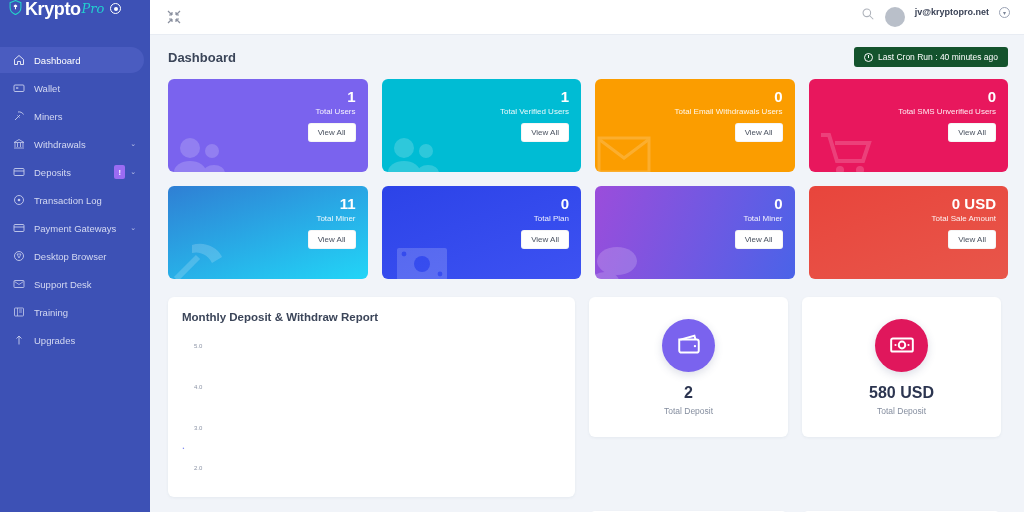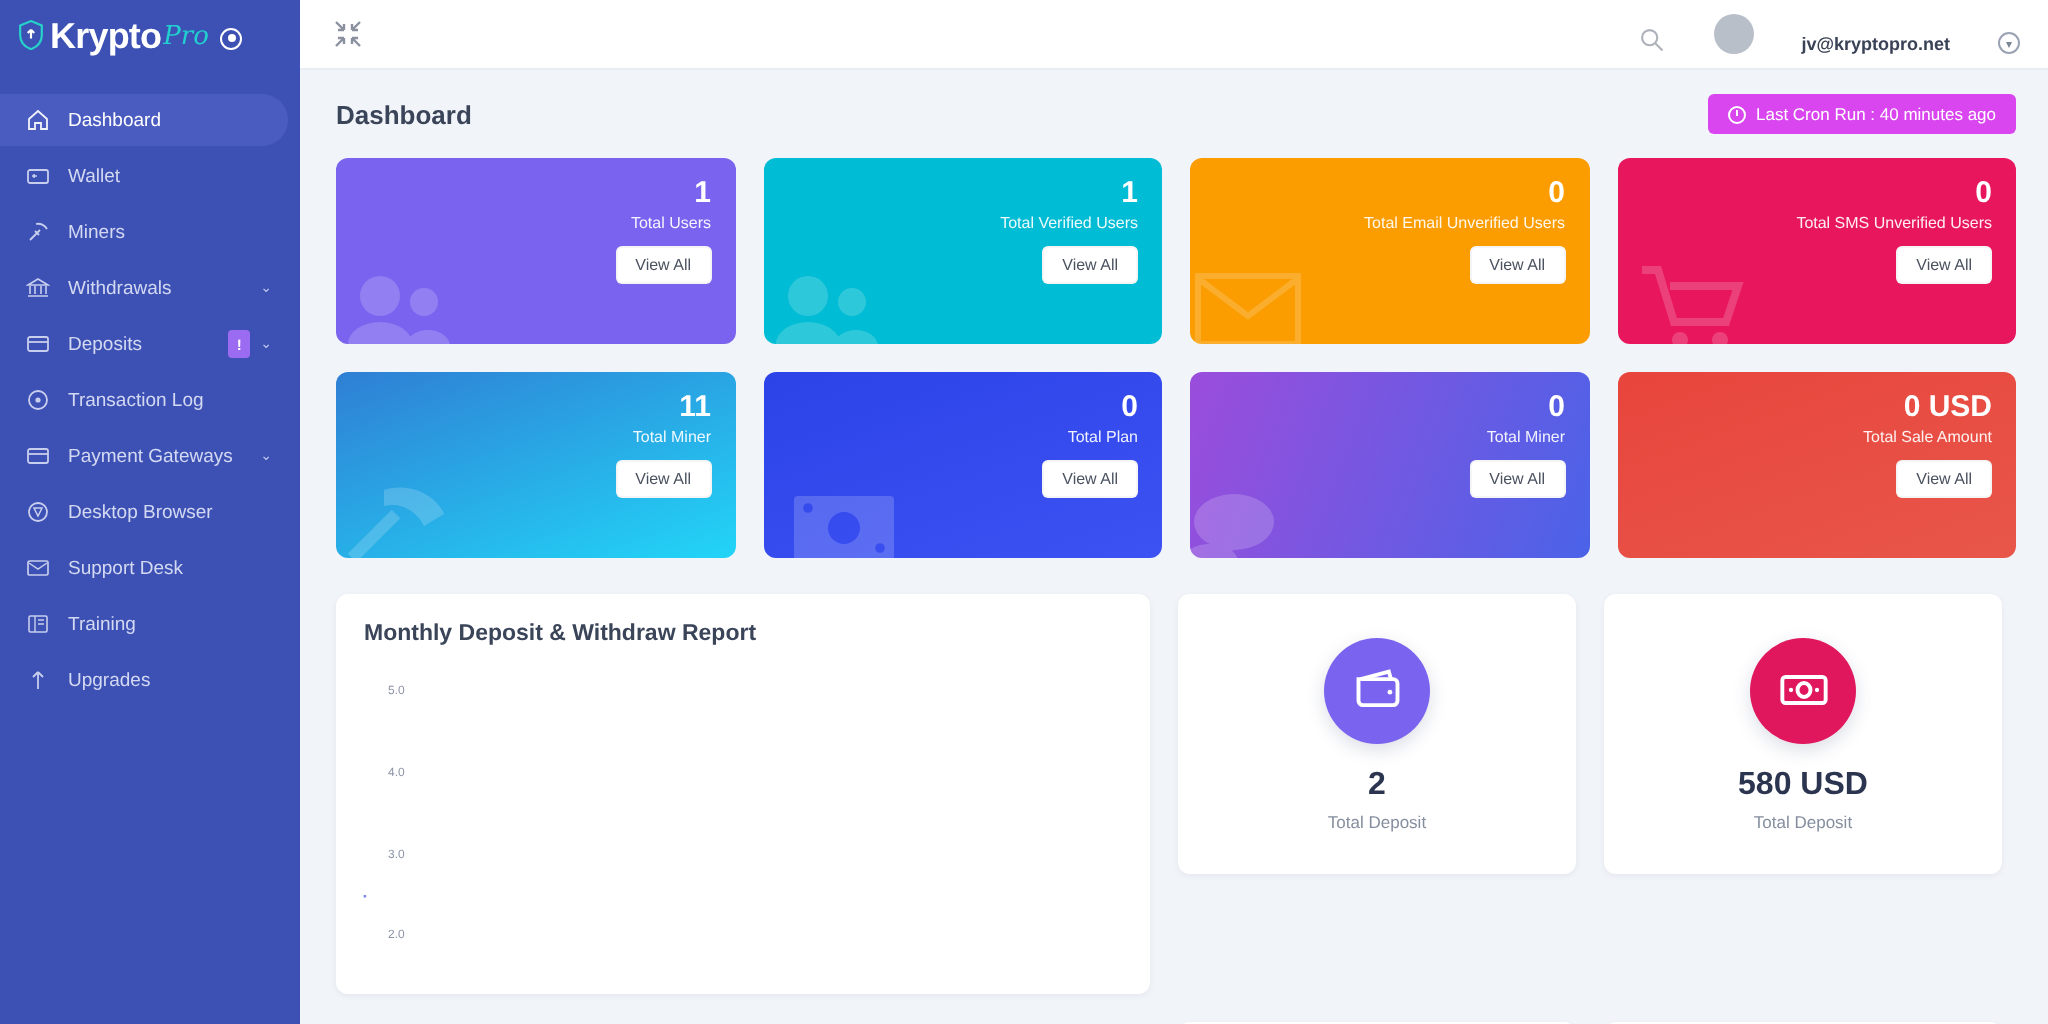--- a/index.html
+++ b/index.html
@@ -13,21 +13,21 @@
 
   
   .sidebar {
     width: 150px; min-width: 150px; height: 512px;
     background: #3d51b5;
     position: relative;
     overflow: hidden;
   }
   .brand {
     height: 35px;
-    display: flex; align-items: center;
+    display: flex; 
     padding: 0 6px 0 9px;
     gap: 3px;
   }
   .brand-shield { width: 13px; height: 15px; flex: 0 0 auto; }
   .brand-text {
     font-size: 18px; font-weight: bold; color: #ffffff;
     letter-spacing: -0.4px; line-height: 1;
   }
   .brand-pro {
     font-size: 13px; color: #22cfcf; font-style: italic;
@@ -69,35 +69,35 @@
 
   
   .main { flex: 1 1 auto; height: 512px; overflow: hidden; position: relative; }
   .topbar {
     height: 35px; background: #ffffff;
     display: flex; align-items: center;
     padding: 0 14px 0 16px;
     border-bottom: 1px solid #e8ecf3;
   }
   .collapse-ico { width: 16px; height: 16px; position: relative; opacity: .7; }
-  .topbar-right { margin-left: auto; display: flex; align-items: flex-end; gap: 24px; }
+  .topbar-right { margin-left: auto; display: flex; align-items: flex-start; gap: 10px; }
   .search-ico { width: 14px; height: 14px; opacity: .55; }
   .avatar { width: 20px; height: 20px; border-radius: 50%; background: #b9bfc9; }
   .user-email { font-size: 9px; color: #3a4256; font-weight: bold; }
   .user-caret {
     width: 11px; height: 11px; border: 1px solid #9aa2b4; border-radius: 50%;
     display: flex; align-items: center; justify-content: center;
     font-size: 6px; color: #7b8497;
   }
 
   .content { padding: 12px 16px 0 18px; height: 477px; overflow: hidden; }
   .page-head { display: flex; align-items: center; margin-bottom: 12px; }
   .page-title { font-size: 13px; color: #3b4559; font-weight: bold; }
   .cron-badge {
-    margin-left: auto; background: #d946ef; color: #ffffff;
+    margin-left: auto; background: #14532d; color: #ffffff;
     font-size: 8.5px; border-radius: 3px; padding: 5px 10px;
     display: flex; align-items: center; gap: 5px;
   }
   .cron-clock {
     width: 9px; height: 9px; border-radius: 50%;
     border: 1.2px solid #fff; position: relative; flex: 0 0 9px;
   }
   .cron-clock::after {
     content:""; position: absolute; left: 3px; top: 1.5px;
     width: 1.2px; height: 3px; background: #fff;
@@ -354,21 +354,21 @@
         </div>
 
         <div class="stat-card" style="background:#fb9d00;">
           <span class="stat-bg" style="left:2px;bottom:-2px;">
             <svg width="56" height="40" viewBox="0 0 56 40">
                 <rect x="2" y="4" width="50" height="34" fill="none" stroke="#fff" stroke-width="3"></rect>
                 <path d="M3 6 L27 24 L51 6" fill="none" stroke="#fff" stroke-width="3"></path>
               </svg>
           </span>
           <div class="stat-num">0</div>
-          <div class="stat-label">Total Email Unverified Users</div>
+          <div class="stat-label">Total Email Withdrawals Users</div>
           <div class="view-all">View All</div>
         </div>
 
         <div class="stat-card" style="background:#e8175d;">
           <span class="stat-bg" style="left:10px;bottom:-4px;">
             <svg width="58" height="44" viewBox="0 0 58 44">
                 <path d="M2 3 h8 l8 26 h26 l6 -18 h-34" fill="none" stroke="#fff" stroke-width="4"></path>
                 <circle cx="21" cy="38" r="4" fill="#fff"></circle>
                 <circle cx="41" cy="38" r="4" fill="#fff"></circle>
               </svg>

